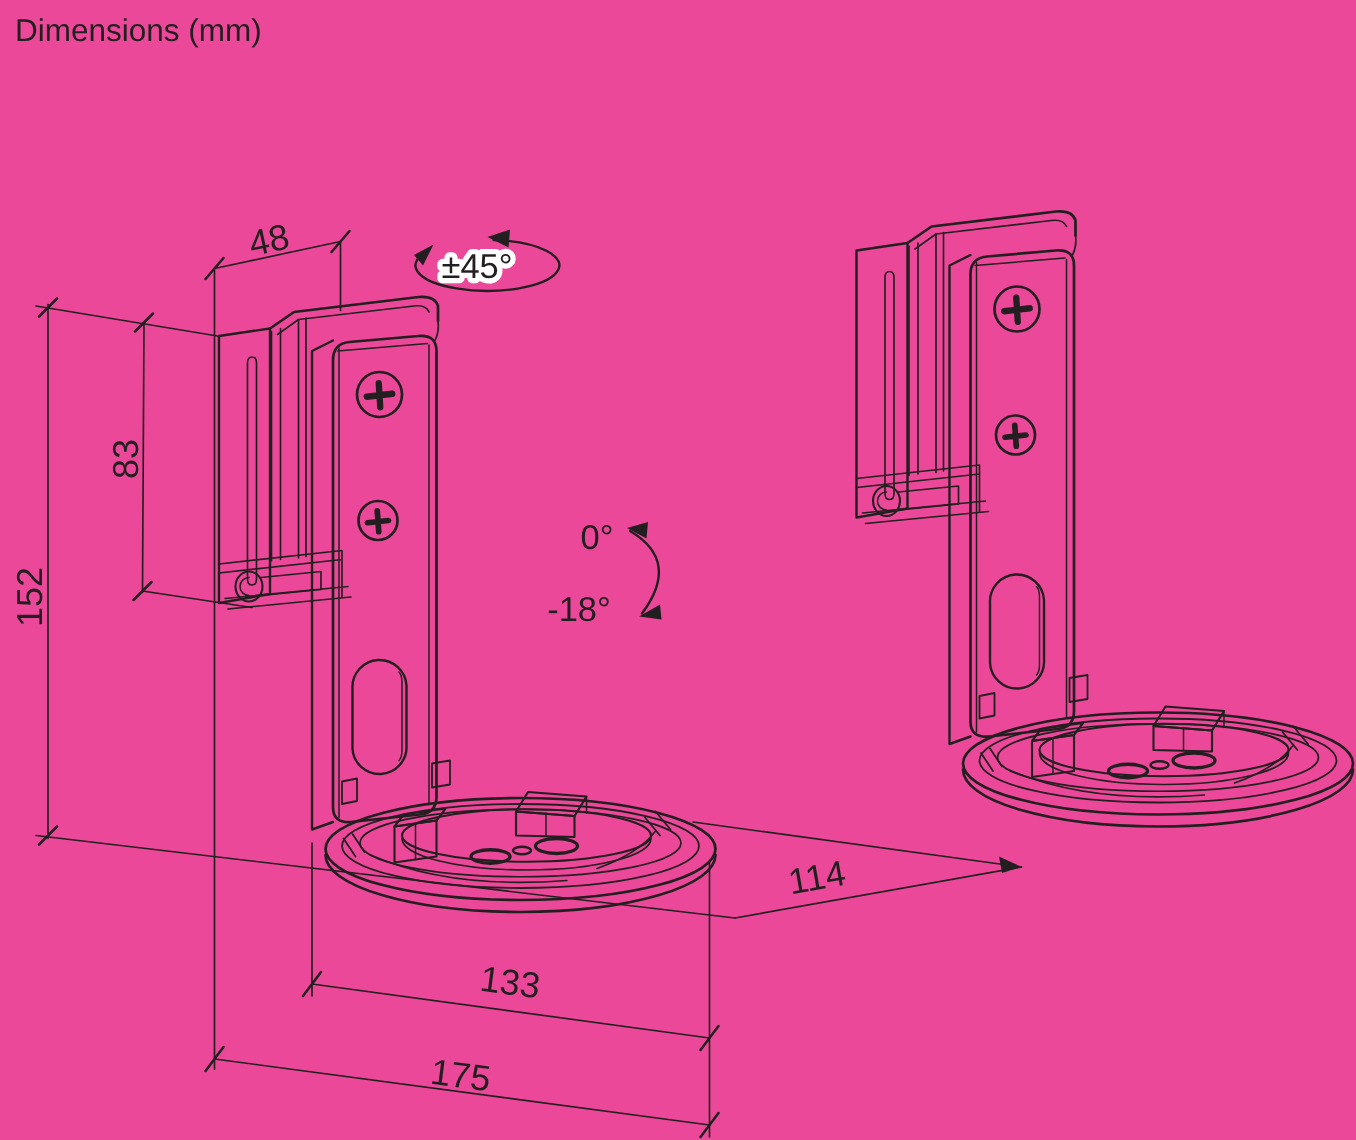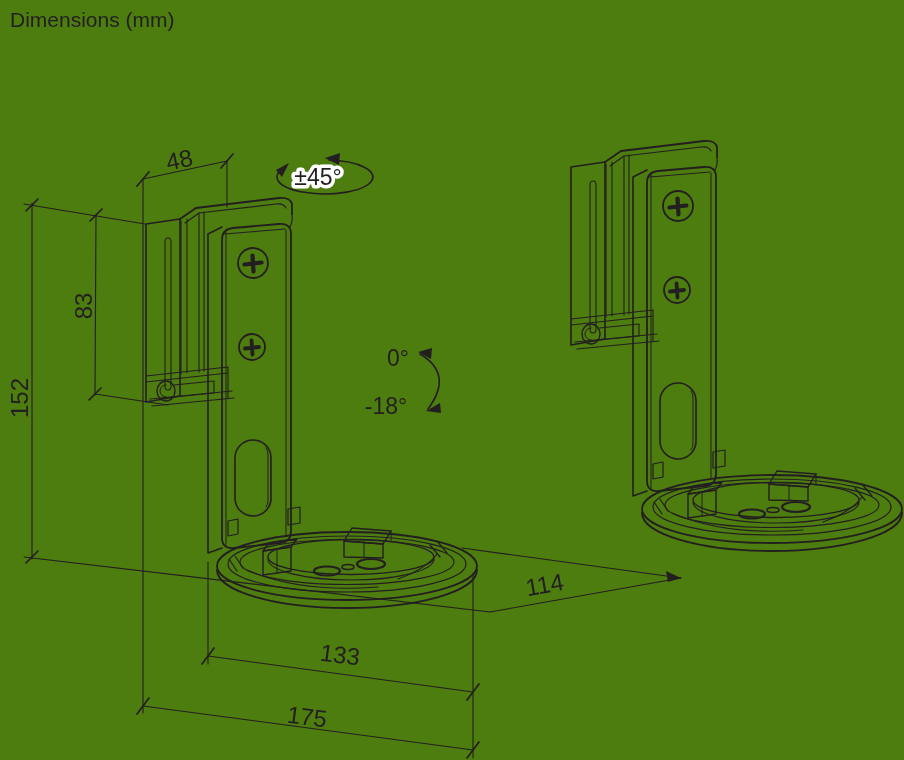--- a/index.html
+++ b/index.html
@@ -1,19 +1,19 @@
 <!DOCTYPE html>
 <html><head>
 <meta charset="utf-8">
 <style>
   html,body{margin:0;padding:0;background:#ffffff;}
   .canvas{
     position:relative;
     width:904px;height:760px;
-    background:#4d7c0f;
+    background:#ec4899;
     font-family:"Liberation Sans", sans-serif;
     overflow:hidden;
   }
   svg{position:absolute;left:0;top:0;}
   .part{stroke:#231f20;fill:none;stroke-linecap:round;stroke-linejoin:round;}
   .w18{stroke-width:1.8}.w16{stroke-width:1.6}.w14{stroke-width:1.4}
   .w12{stroke-width:1.2}.w11{stroke-width:1.1}.w10{stroke-width:1.0}
   .w22{stroke-width:2.2}
   .dim{stroke:#231f20;stroke-width:1.1;fill:none;stroke-linecap:round;}
   .tick{stroke:#231f20;stroke-width:1.7;stroke-linecap:round;}

